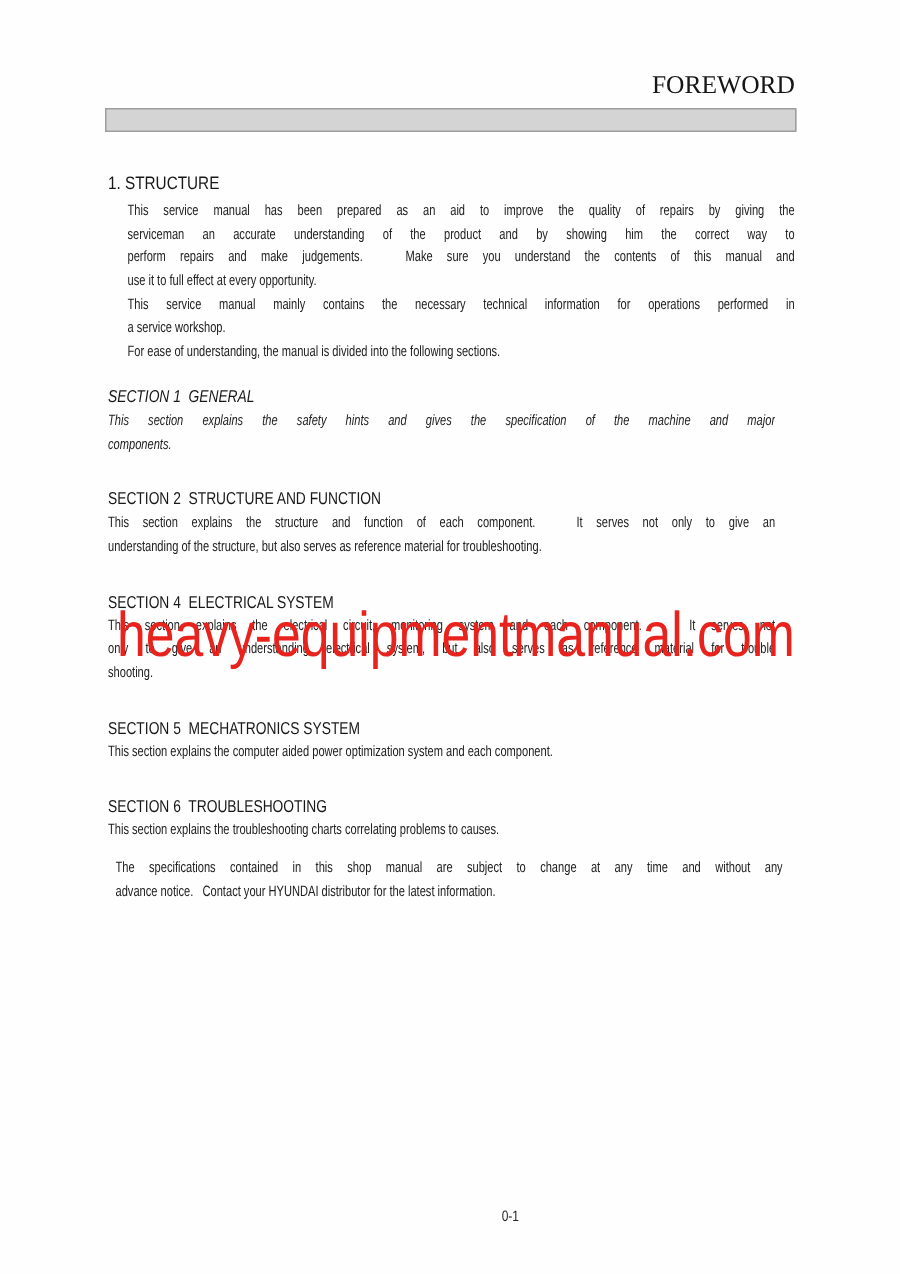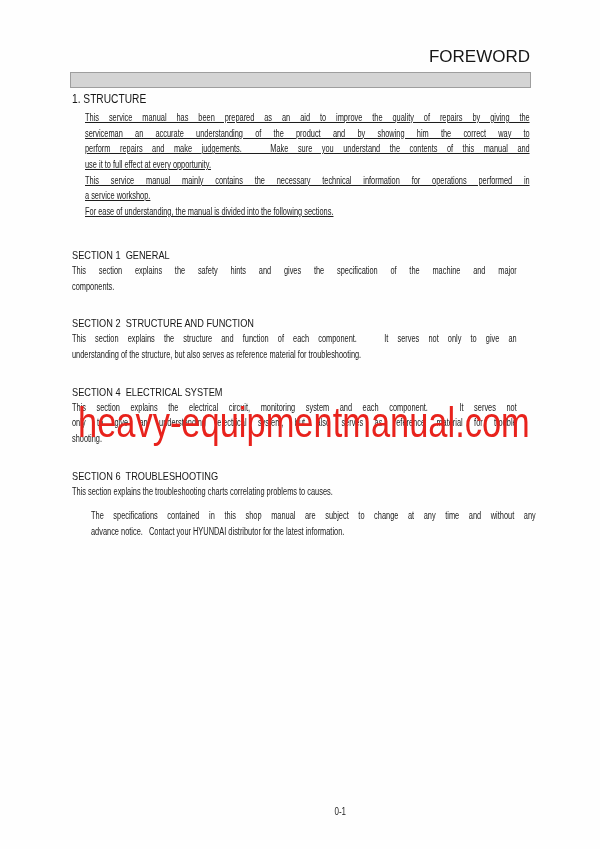--- a/index.html
+++ b/index.html
@@ -5,45 +5,46 @@
   html,body { margin:0; padding:0; background:#ffffff; }
   .page {
     position:relative; width:600px; height:849px; background:#fefefe;
     font-family:"Liberation Sans","DejaVu Sans",sans-serif; color:#1d1d1d;
     overflow:hidden;
   }
   .title {
     position:absolute; top:47px; left:0; right:70px;
     text-align:right; font-size:17px; line-height:20px; color:#161616;
     white-space:pre;
+    font-family:Liberation Serif, serif;
   }
   .bar {
     position:absolute; top:72px; left:70px; width:459px; height:14px;
     background:#d4d4d4; border:1px solid #9e9e9e;
   }
-  .content { position:absolute; left:72px; top:91px; width:458px; }
+  .content { position:absolute; left:72px; top:114px; width:458px; }
   .intro-heading {
     font-size:12px; line-height:17px; white-space:pre;
     transform:scaleX(0.85); transform-origin:0 50%; margin-bottom:2px;
     color:#171717;
   }
-  .block { margin-left:13px;text-decoration:underline; }
+  .block { margin-left:13px; }
   .ln {
     font-size:10px; line-height:15.7px; height:15.7px; width:601px;
     transform:scaleX(0.74); transform-origin:0 0;
     white-space:pre-wrap; overflow:hidden; color:#202020;
   }
   .ln.j { text-align:justify; text-align-last:justify; }
   .sec { margin-top:21px; }
-  .sec.first { margin-top:27px; }
+  .sec.first { margin-top:14px;font-style:italic; }
   .sec-heading {
     font-size:11.5px; line-height:16px; white-space:pre;
     transform:scaleX(0.8); transform-origin:0 50%; color:#171717;
   }
-  .closing { margin-top:9px; margin-left:19px; }
+  .closing { margin-top:9px; margin-left:5px; }
   .watermark {
     position:absolute; left:78px; top:401px; z-index:5;
     font-size:42px; line-height:44px; white-space:pre;
     transform:scaleX(0.82); transform-origin:0 0;
     color:#e8221c; font-weight:400;
   }
   .pageno {
     position:absolute; top:806px; left:0; width:100%;
     text-align:center; font-size:10px; color:#242424;padding-left:40px;
   }
@@ -83,20 +84,24 @@
     </div>
 
 
     <div class="sec">
       <div class="sec-heading">SECTION 4  ELECTRICAL SYSTEM</div>
       <div class="ln j">This section explains the electrical circuit, monitoring system and each component.   It serves not</div>
       <div class="ln j">only to give an understanding electrical system, but also serves as reference material for trouble</div>
       <div class="ln">shooting.</div>
     </div>
 
+    <div class="sec">
+      <div class="sec-heading">SECTION 5  MECHATRONICS SYSTEM</div>
+      <div class="ln">This section explains the computer aided power optimization system and each component.</div>
+    </div>
 
     <div class="sec">
       <div class="sec-heading">SECTION 6  TROUBLESHOOTING</div>
       <div class="ln">This section explains the troubleshooting charts correlating problems to causes.</div>
     </div>
 
 
 
 
     <div class="closing">

